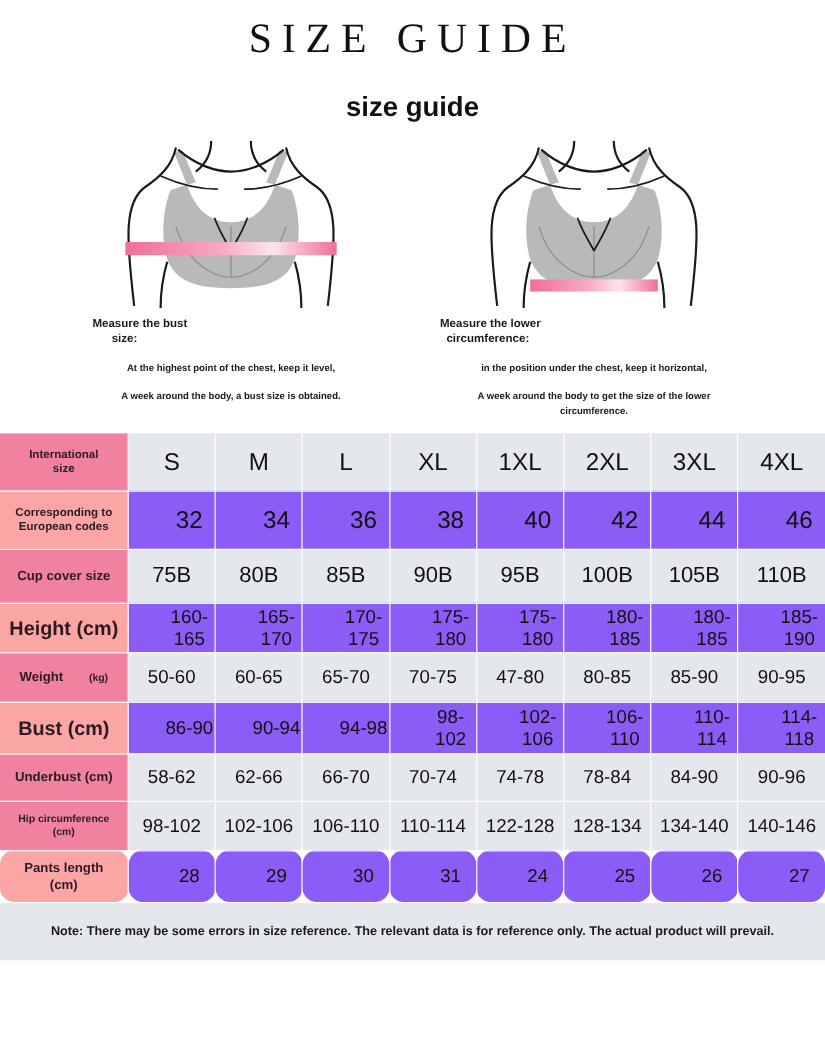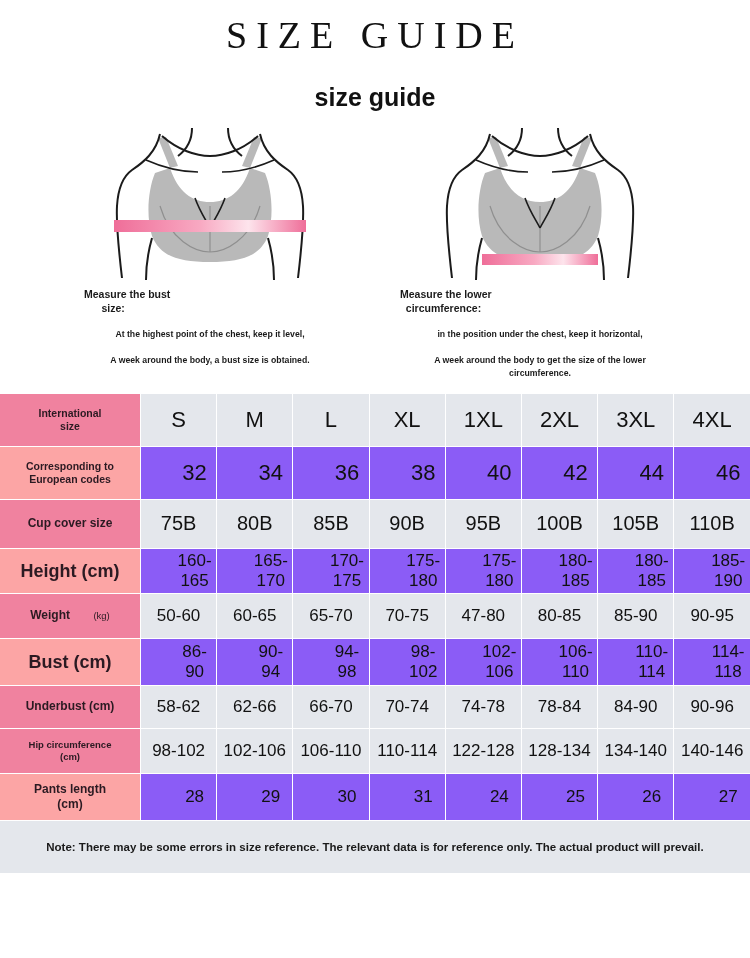--- a/index.html
+++ b/index.html
@@ -88,55 +88,55 @@
   .size-table td {
     padding: 0;
     text-align: center;
     vertical-align: middle;
     border-right: 1px solid #ffffff;
     border-bottom: 1px solid #ffffff;
   }
   .size-table td:last-child { border-right: none; }
 
   .lbl {
-    width: 140px;
+    width: 116px;
     font-weight: bold;
     color: #2b1a22;
     line-height: 1.25;
     padding: 0 4px;
   }
   .lbl.pink-a { background: #f0829f; }
   .lbl.pink-b { background: #fca5a5; }
 
   .cell { color: #111111; }
   .cell.sh-a { background: #e4e7ec; }
   .cell.sh-b { background: #8b5cf6; padding-left: 32px; }
 
   
   .fs-sm  { font-size: 10.5px; }
   .fs-md  { font-size: 12px; }
   .fs-lg  { font-size: 18px; }
   .fs-xs  { font-size: 9.5px; }
-  .sup-unit { font-size: 9.5px; font-weight: normal; margin-left: 20px; }
+  .sup-unit { font-size: 9.5px; font-weight: bold; margin-left: 20px; }
 
   
   .d-xl { font-size: 22px; }
   .d-lg { font-size: 20px; }
   .d-md { font-size: 17px; }
 
   .row-h-1 td { height: 52px; }
   .row-h-2 td { height: 52px; }
   .row-h-3 td { height: 48px; }
   .row-h-4 td { height: 44px; }
   .row-h-5 td { height: 44px; }
   .row-h-6 td { height: 46px; }
   .row-h-7 td { height: 42px; }
   .row-h-8 td { height: 46px; }
   .row-h-9 td { height: 44px; }
-  .row-h-10 td { height: 46px; }
+  .row-h-10 td { height: 46px; border-radius: 13px; }
 
   
   .footer-note {
     background: #e4e7ec;
     height: 52px;
     display: flex;
     align-items: center;
     justify-content: center;
     font-size: 11.5px;
     font-weight: bold;

